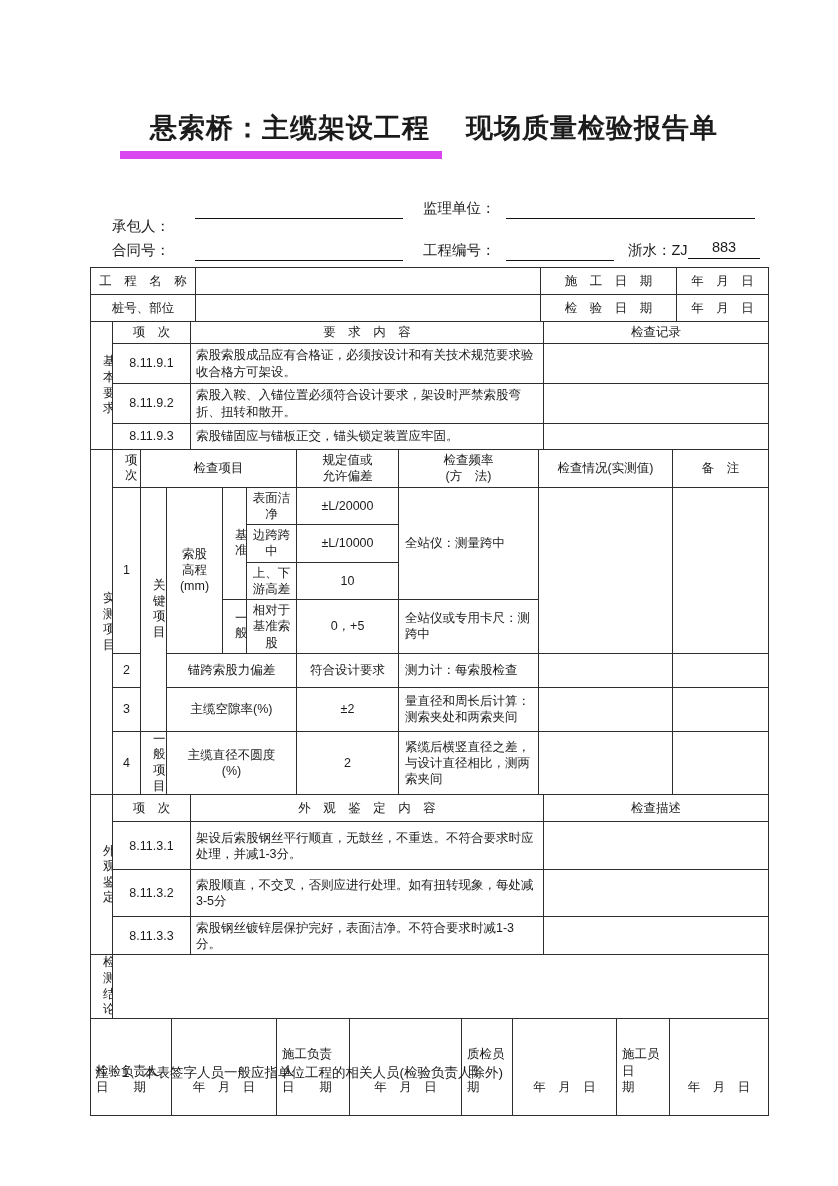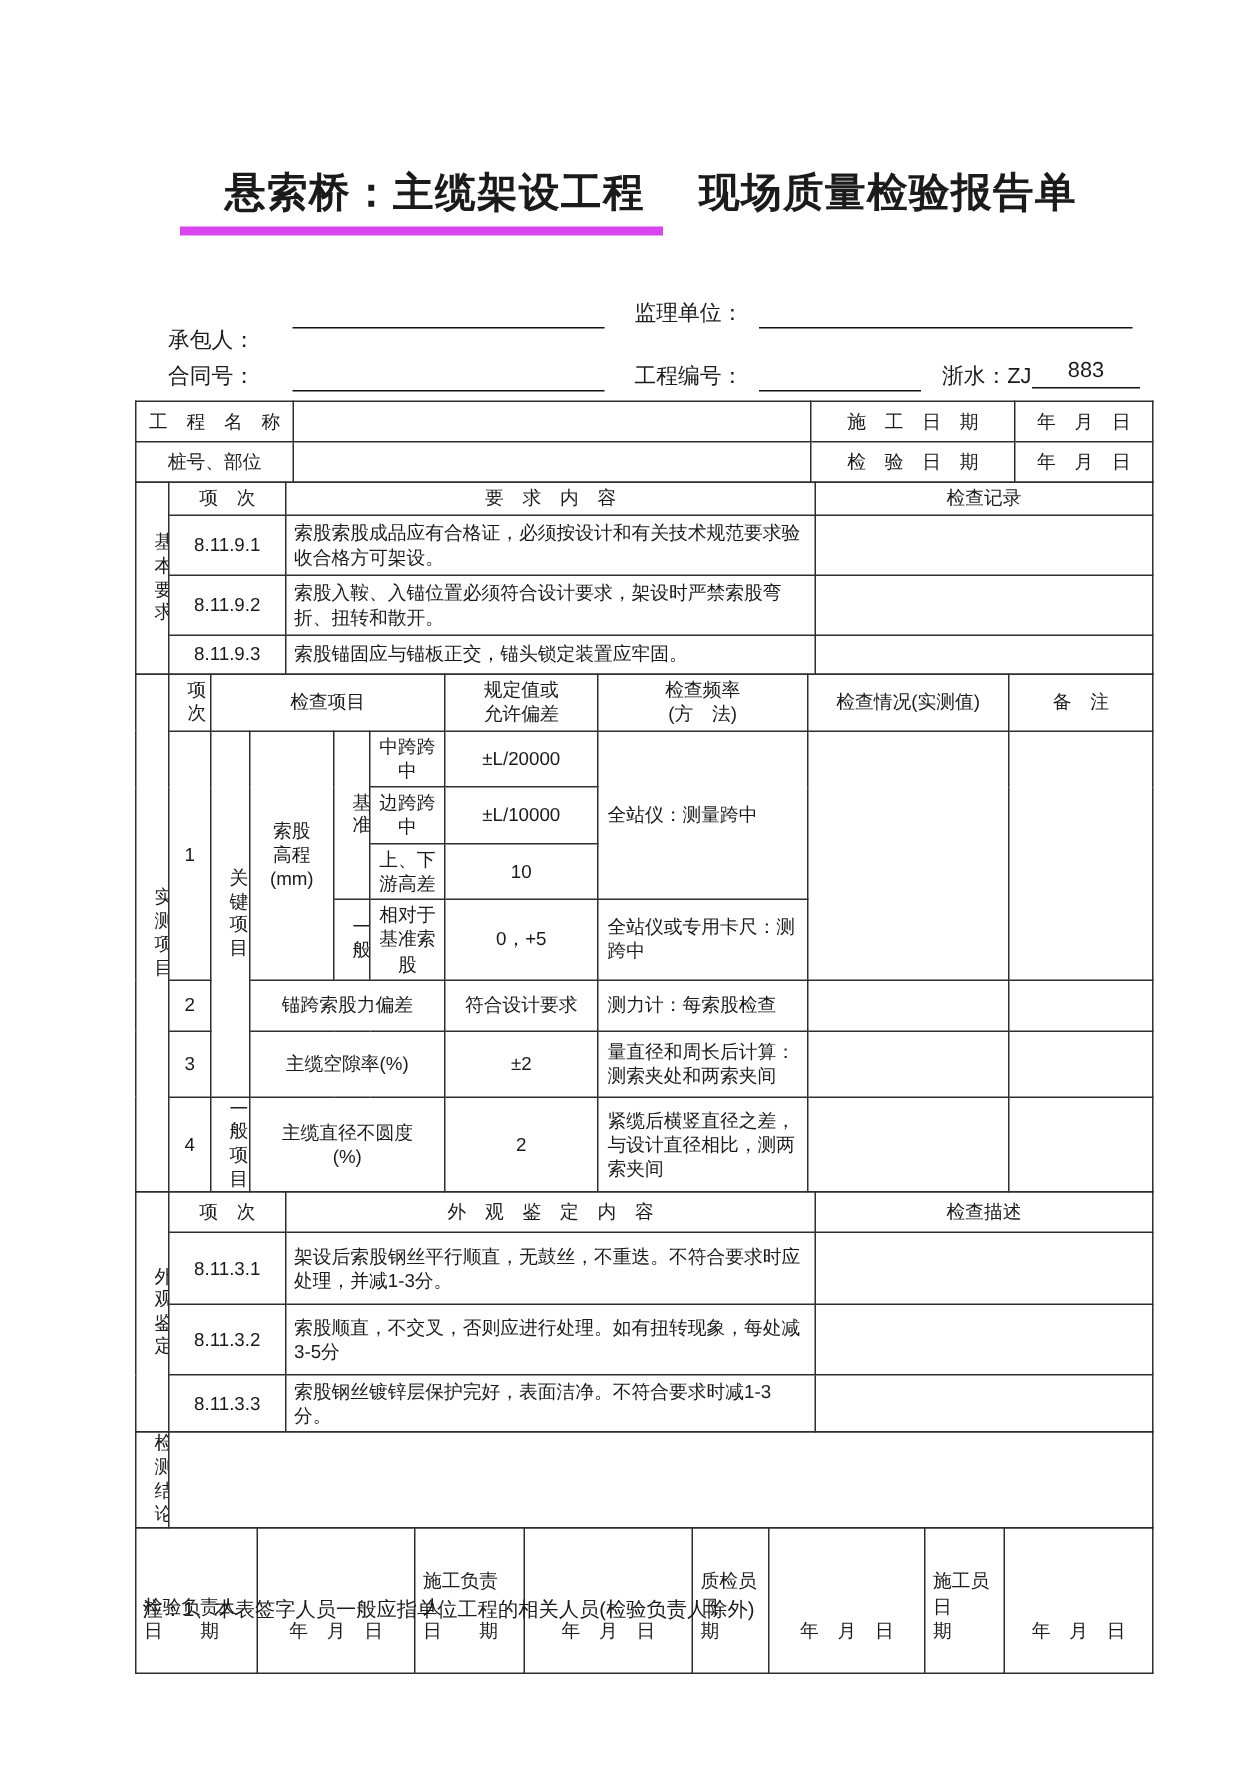--- a/index.html
+++ b/index.html
@@ -13,21 +13,21 @@
     overflow: hidden;
   }
   
   .title {
     position: absolute; top: 110px; left: 0; right: 0;
     text-align: center; font-size: 27px; font-weight: bold;
     letter-spacing: 1px; white-space: nowrap;
   }
   .title-underlined {
     display: inline-block;
-    border-bottom: 6px solid #d946ef;
+    border-bottom: 8px solid #d946ef;
     padding: 0 12px 5px 30px;
   }
   .title-rest { display: inline-block; margin-left: 24px; }
 
   
   .field-label { position: absolute; font-size: 14.5px; }
   .fill-line { position: absolute; height: 0; border-bottom: 1.5px solid #111; }
   .code-box {
     position: absolute; text-align: center; font-size: 14.5px;
     border-bottom: 1.5px solid #111; padding-bottom: 3px;
@@ -174,21 +174,21 @@
         <td class="hdr">检查情况(实测值)</td>
         <td class="hdr">备　注</td>
       </tr>
       <tr style="height:32px">
         <td class="c" rowspan="4">1</td>
         <td class="vcell" rowspan="6">关键项目</td>
         <td class="c" rowspan="4">索股
 高程
 (mm)</td>
         <td class="vcell" rowspan="3">基准</td>
-        <td class="c">中跨跨中</td>
+        <td class="c">表面洁净</td>
         <td class="c">±L/20000</td>
         <td class="freq" rowspan="3">全站仪：测量跨中</td>
         <td rowspan="4"></td>
         <td rowspan="4"></td>
       </tr>
       <tr style="height:32px">
         <td class="c">边跨跨中</td>
         <td class="c">±L/10000</td>
       </tr>
       <tr style="height:32px">

